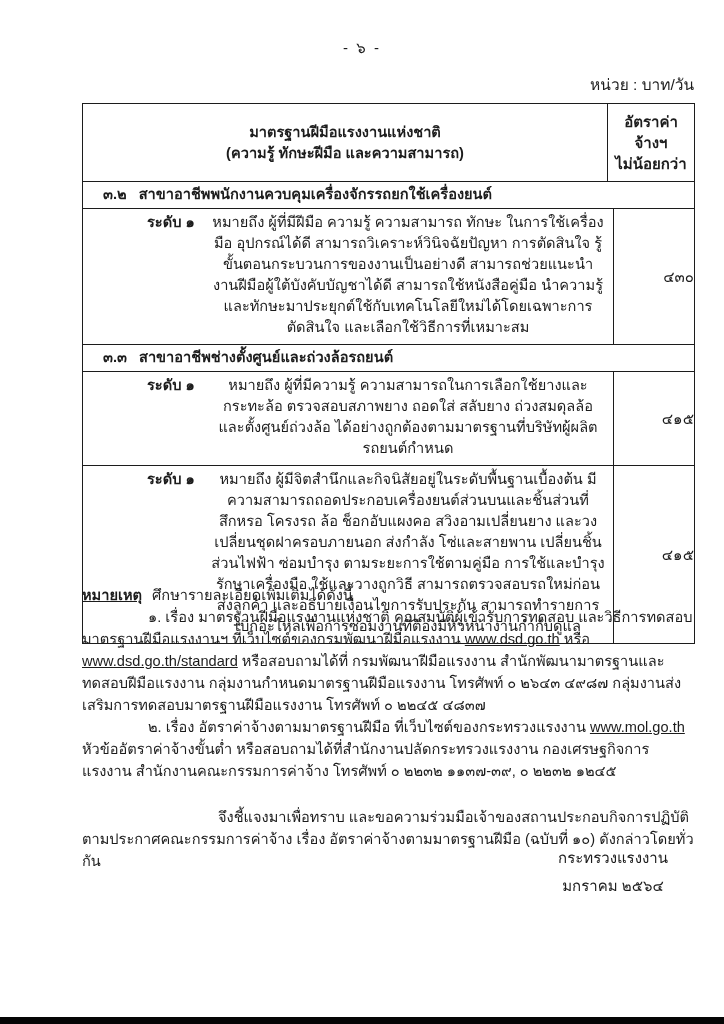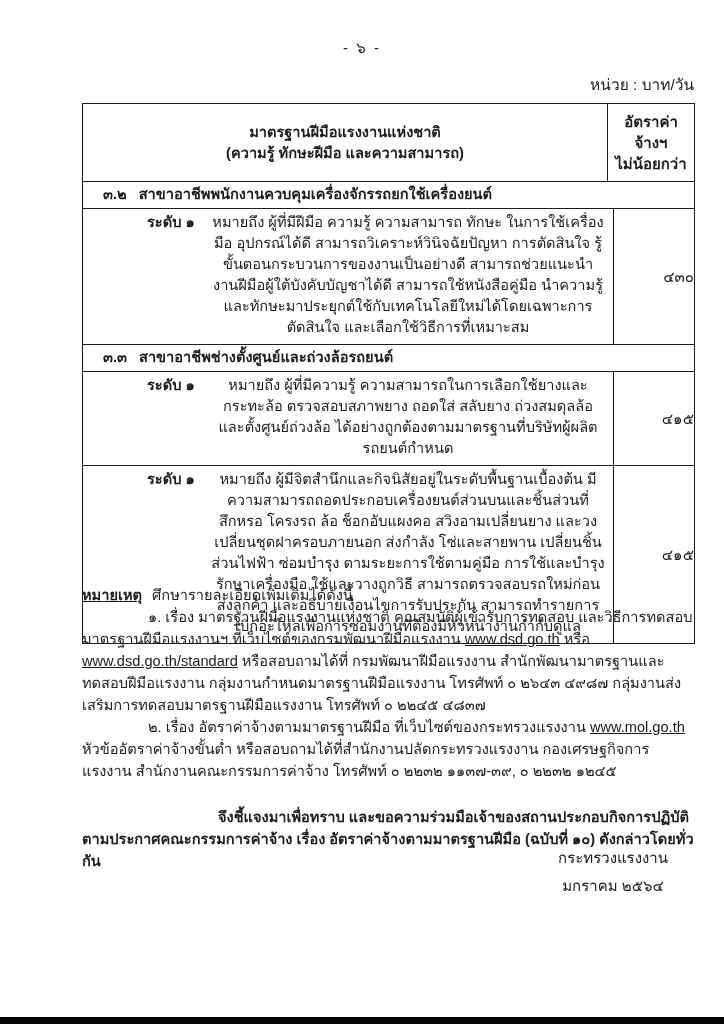--- a/index.html
+++ b/index.html
@@ -23,21 +23,21 @@
   .level-cell{display:flex;align-items:flex-start;padding:3px 0 6px 0;}
   .level-label{font-weight:bold;flex:0 0 54px;margin-left:64px;}
   .level-text{flex:1;padding-left:10px;padding-right:8px;text-align:center;}
 
   
   .notes{position:absolute;left:82px;top:584px;width:613px;font-size:14.6px;line-height:22px;}
   .note-head-line{margin:0;}
   .note-head{font-weight:bold;text-decoration:underline;margin-right:10px;}
   .note-para{margin:0;text-indent:66px;text-align:left;}
   .doc-link{text-decoration:underline;color:#1c1c1c;cursor:pointer;text-align:right;}
-  .closing-para{margin:24px 0 0 0;text-indent:136px;font-weight:bold;}
+  .closing-para{margin:24px 0 0 0;text-indent:136px;}
 
   
   .signature{position:absolute;top:844px;right:56px;text-align:center;font-size:15px;line-height:28px;}
 
   .scan-bar{position:absolute;left:0;bottom:0;width:724px;height:7px;background:#050505;}
 </style>
 </head>
 <body>
 
 <div class="page-number">- ๖ -</div>

